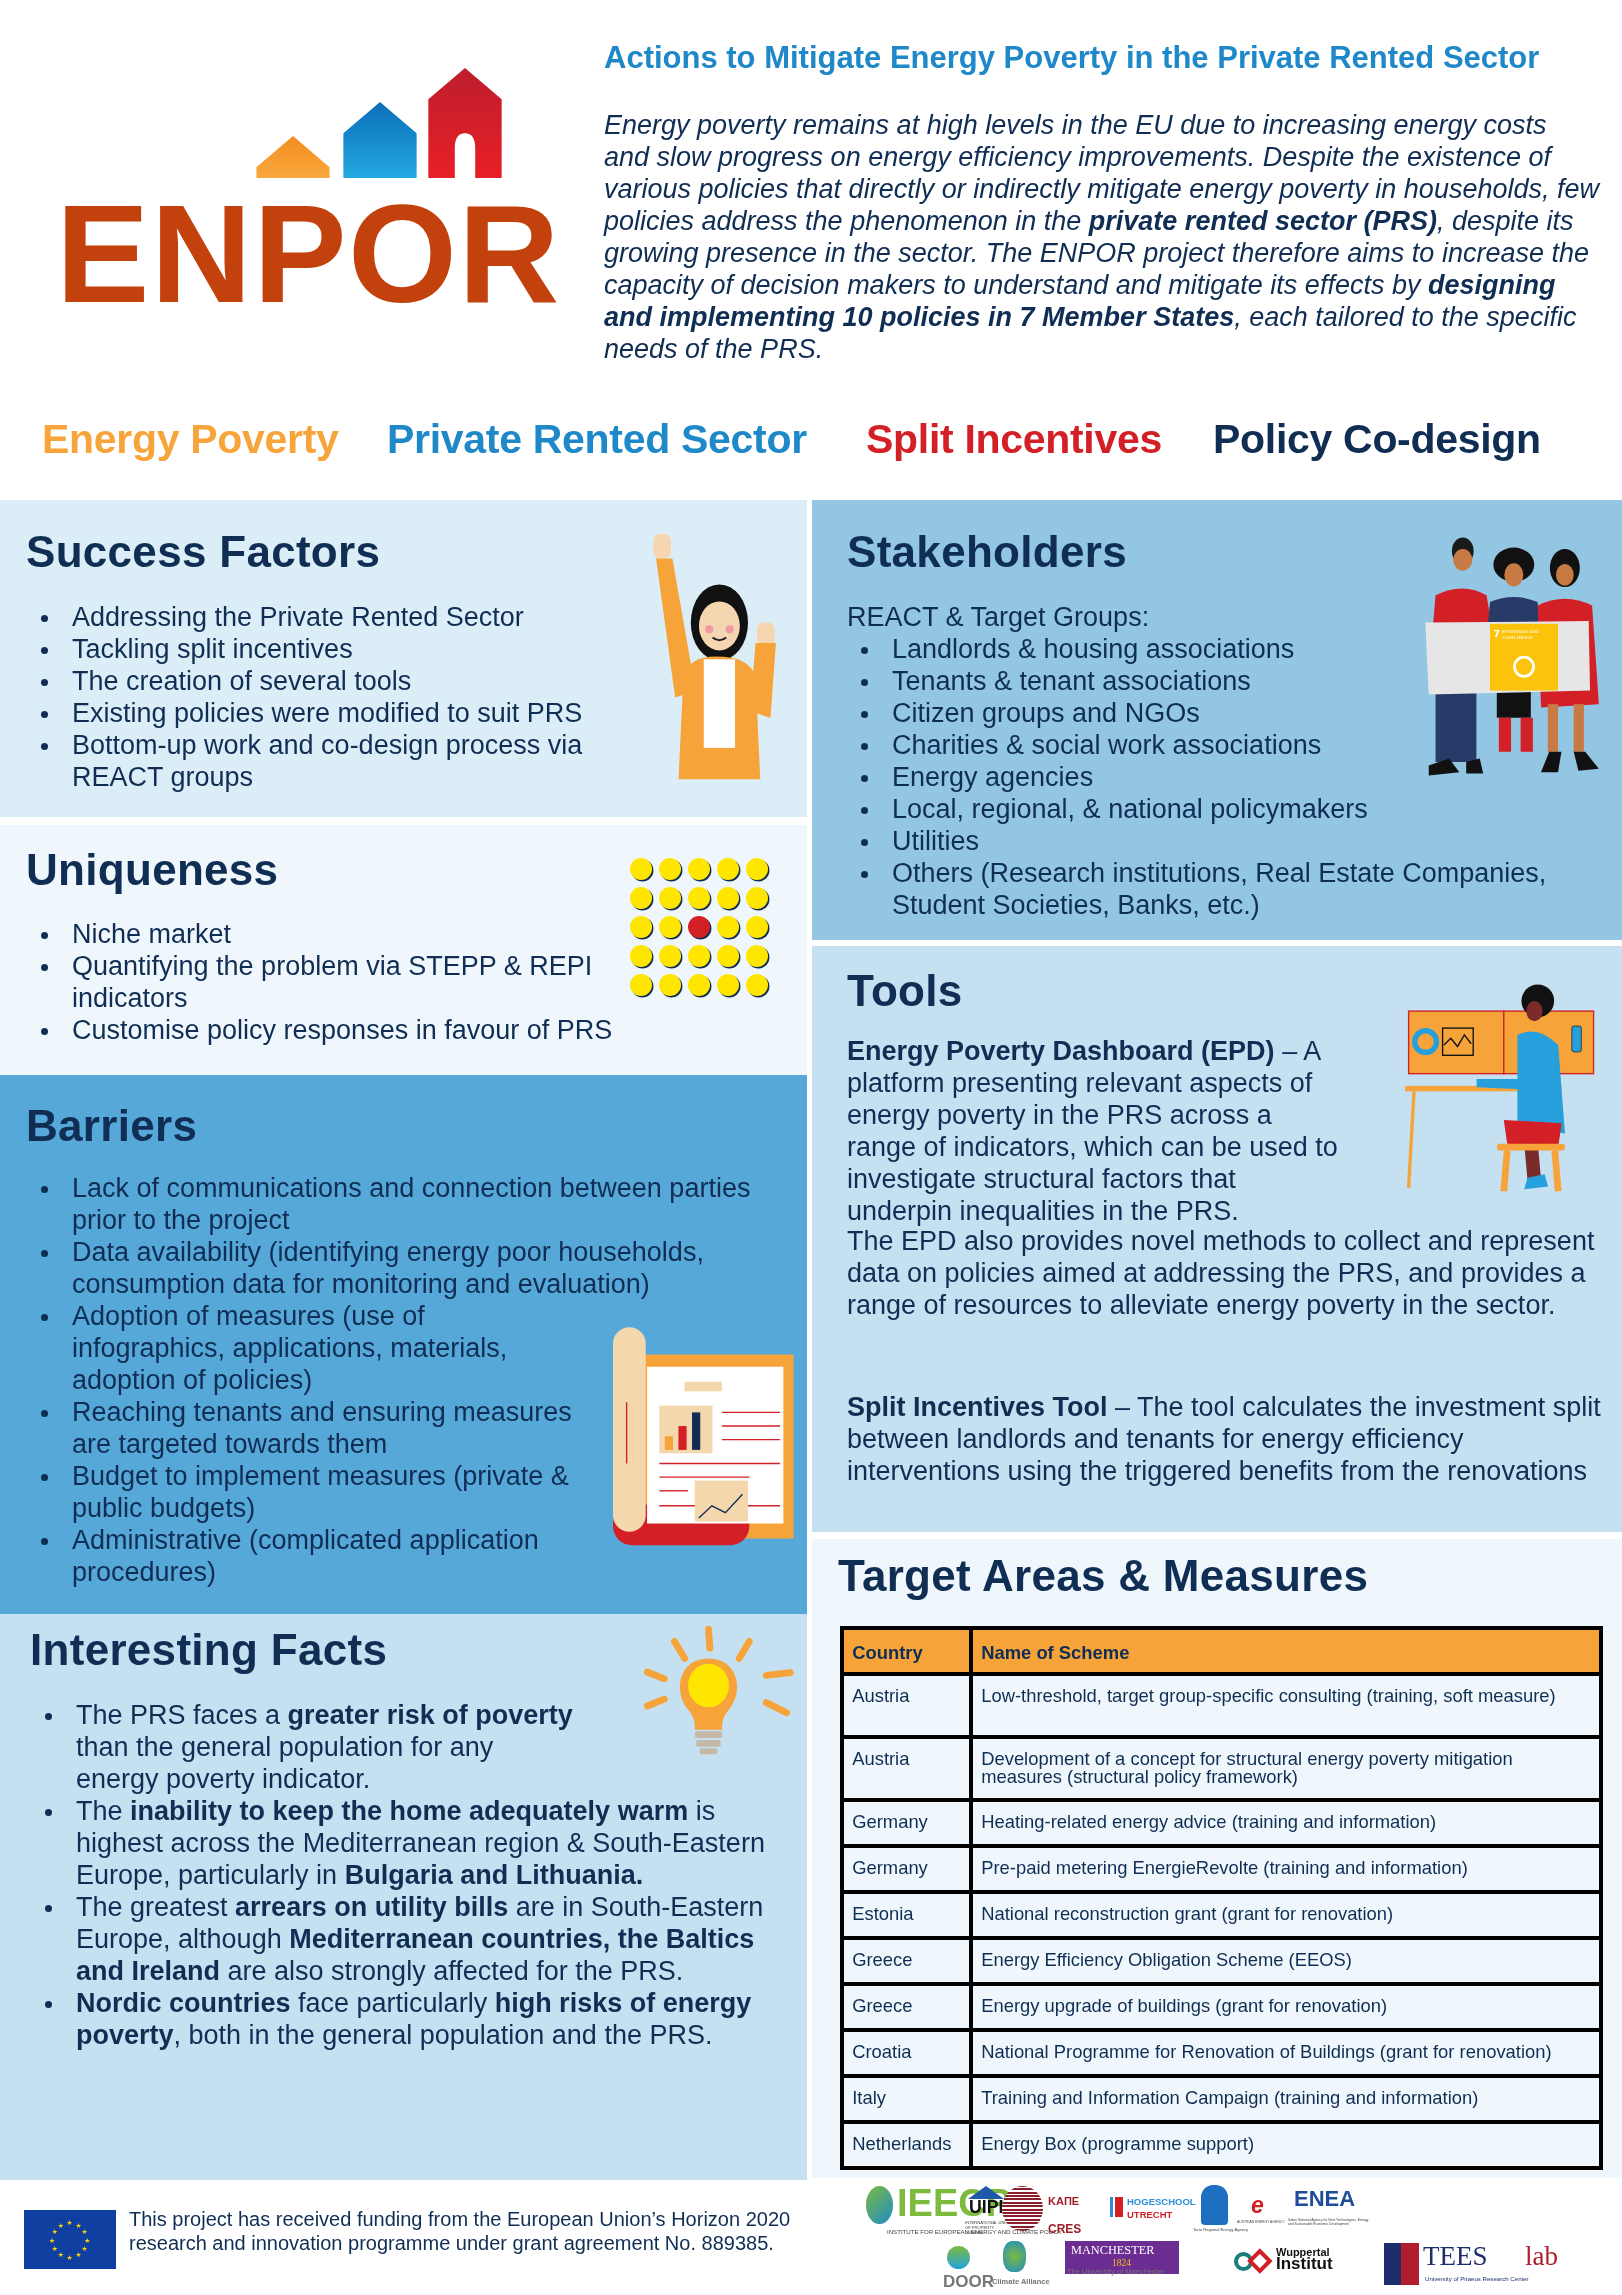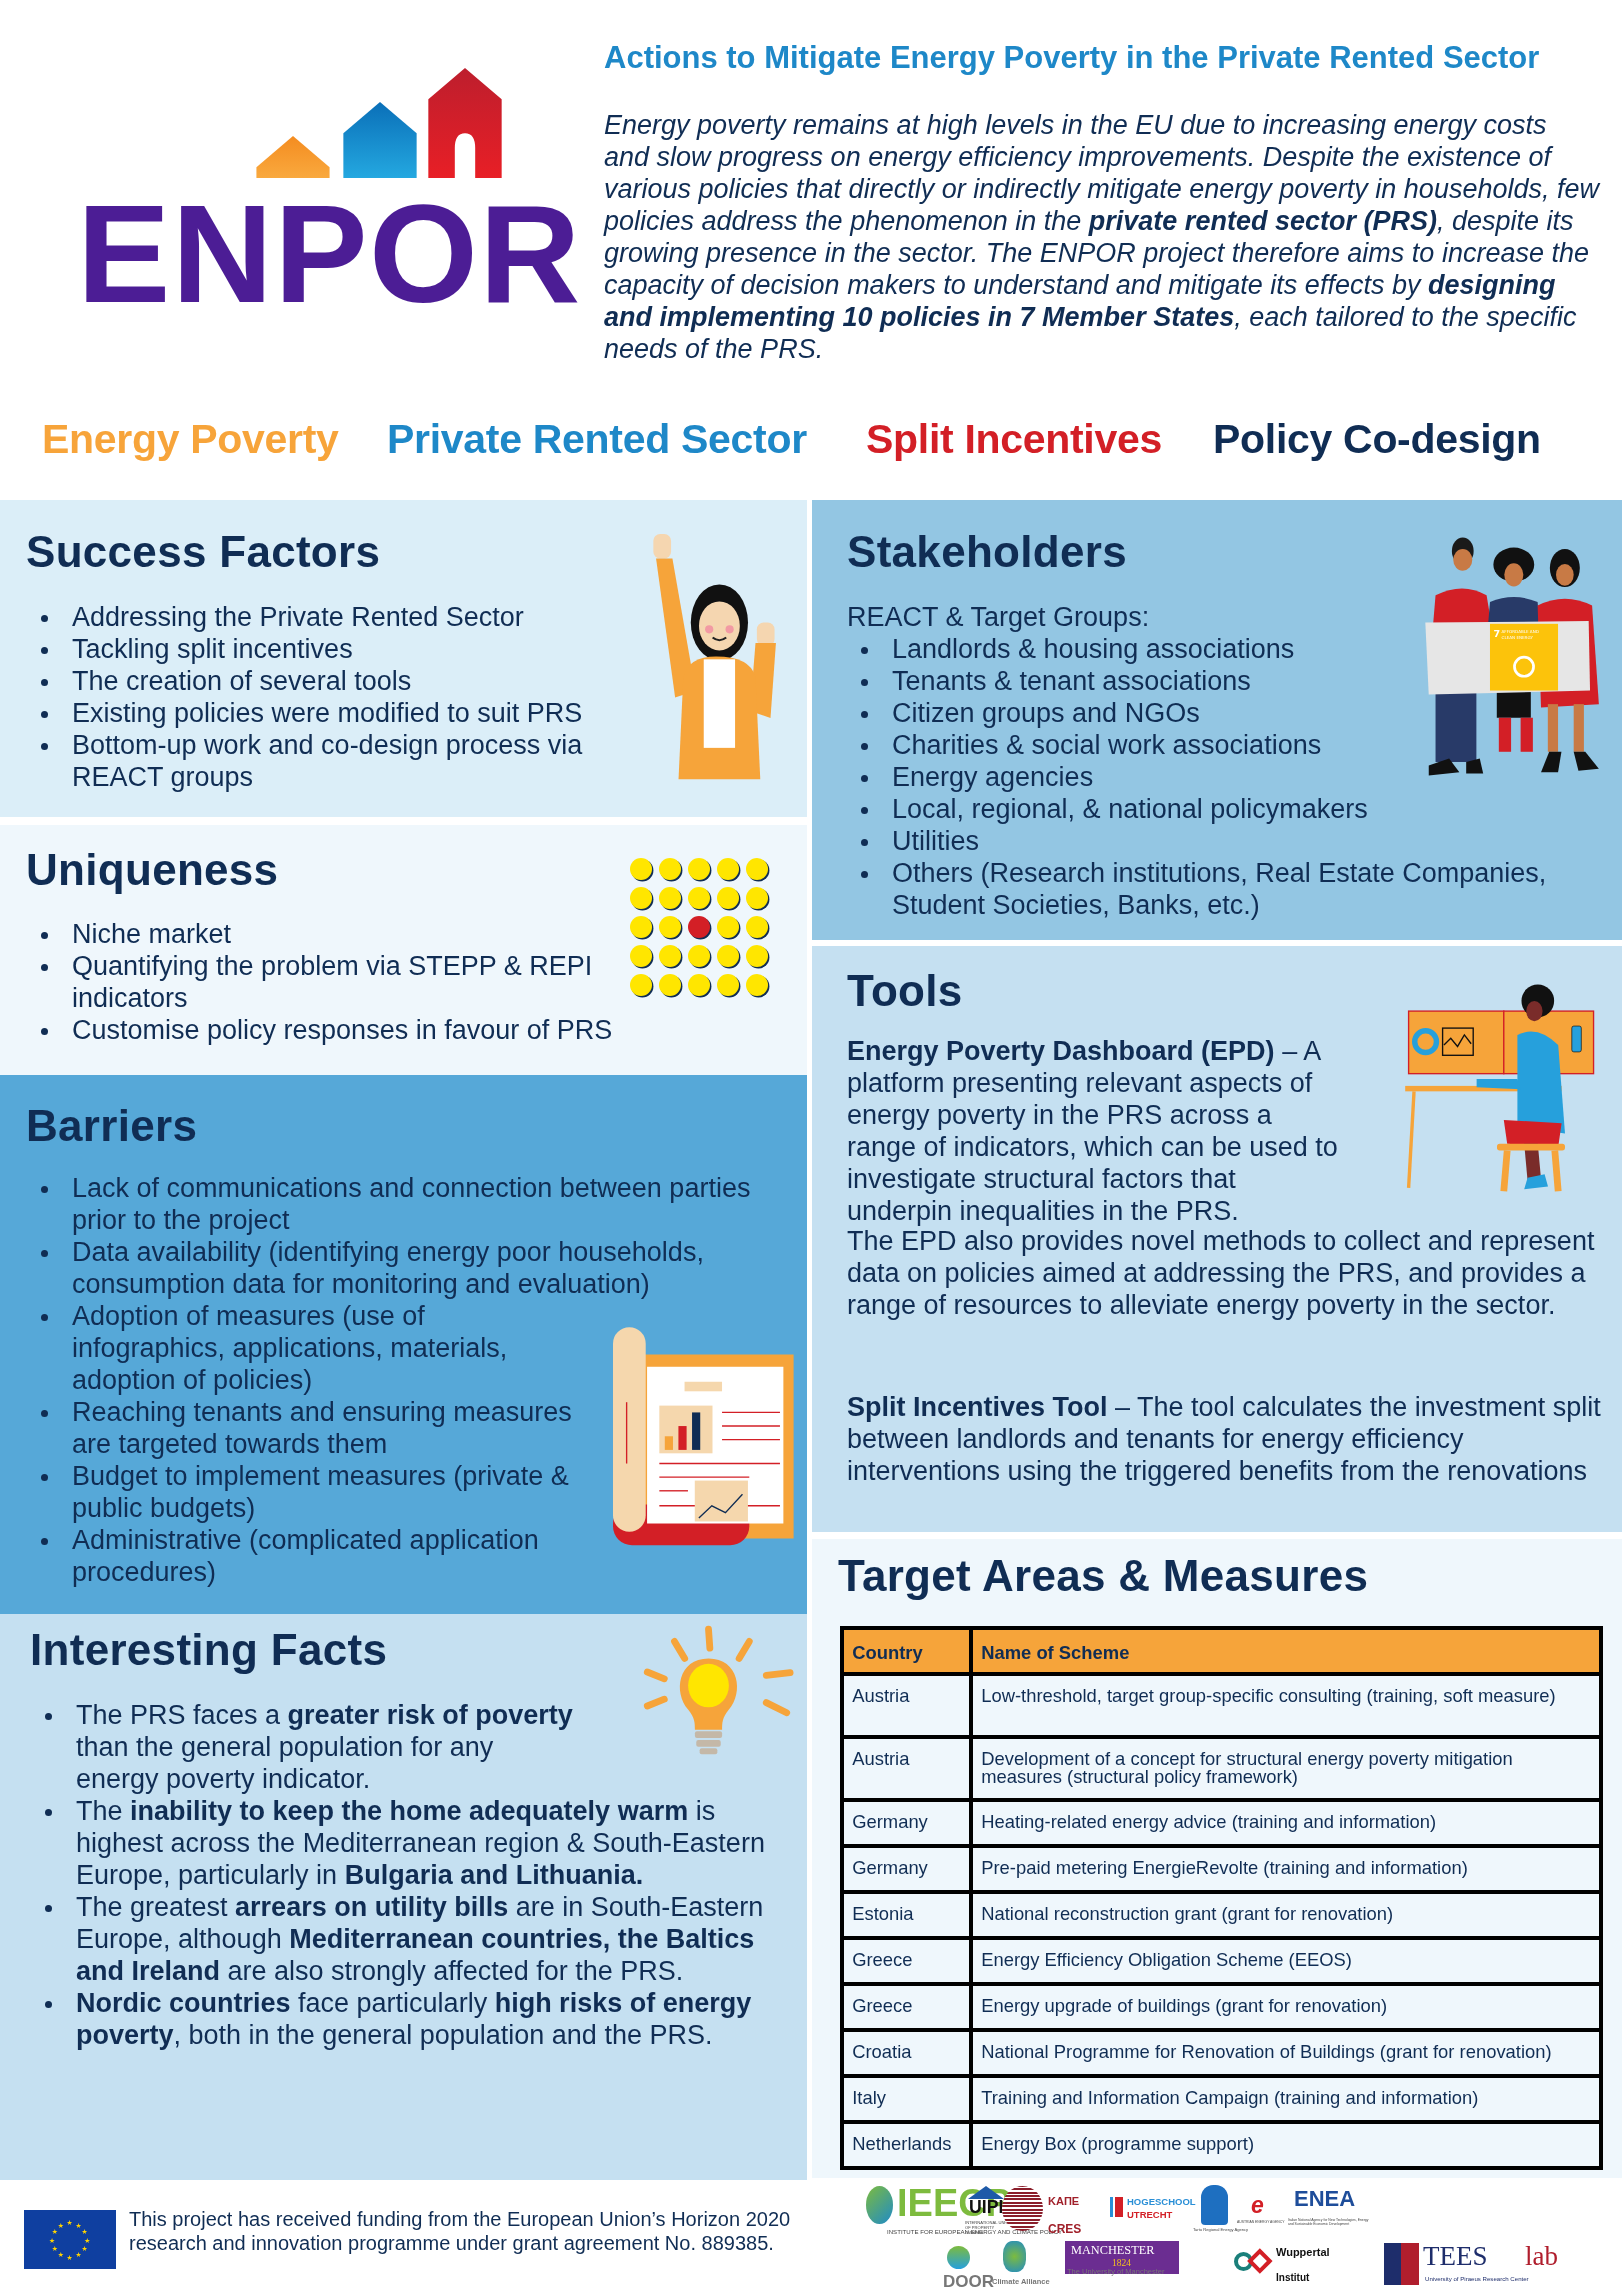--- a/index.html
+++ b/index.html
@@ -2,21 +2,21 @@
 <html style="font-size:11px"><head>
 <meta charset="utf-8">
 <style>
   * { box-sizing: border-box; margin: 0; padding: 0; }
   html, body { width: 1623px; height: 2295px; background: #ffffff; overflow: hidden; }
   body { position: relative; font-family: "DejaVu Sans", "Liberation Sans", sans-serif; color: #102d54; }
   .abs { position: absolute; }
 
   
   .logo { left: 55px; top: 75px; width: 504px; height: 239px; }
-  .logo-word { position: absolute; left: 22px; top: 109px; font-family: "Liberation Sans", sans-serif; font-weight: 700; font-size: 140px; letter-spacing: 1.4px; color: #4c1d95; line-height: 1; }
+  .logo-word { position: absolute; left: 1px; top: 109px; font-family: "Liberation Sans", sans-serif; font-weight: 700; font-size: 140px; letter-spacing: 1.4px; color: #c2410c; line-height: 1; }
   .house { position: absolute; }
   .title { left: 604px; top: 40px; font-family: "Liberation Sans", sans-serif; font-weight: 700; font-size: 31px; color: #1e88c8; white-space: nowrap; }
   .intro { left: 604px; top: 109px; width: 995px; font-family: "Liberation Sans", sans-serif; font-style: italic; font-size: 27px; line-height: 32px; color: #102d54; }
   .intro b { font-weight: 700; }
 
   .keywords { left: 0; top: 416px; width: 1623px; height: 55px; font-family: "Liberation Sans", sans-serif; font-weight: 700; font-size: 41px; }
   .kw { position: absolute; top: 0; white-space: nowrap; letter-spacing: -0.3px; }
 
   
   .panel { position: absolute; overflow: hidden; }
@@ -388,20 +388,20 @@
   <span class="partner" style="left:140px;top:99px;font-size:7.5px;color:#777">Climate Alliance</span>
 
   <div class="abs" style="left:213px;top:63px;width:114px;height:33px;background:#6b2d91"></div>
   <span class="partner" style="left:219px;top:65px;font-size:12.3px;font-weight:400;color:#fff;font-family:'Liberation Serif',serif">MANCHESTER</span>
   <span class="partner" style="left:260px;top:80px;font-size:9.5px;font-weight:400;color:#f5c020;font-family:'Liberation Serif',serif">1824</span>
   <span class="partner-sub" style="left:215px;top:89px;font-size:7.5px;color:#777">The University of Manchester</span>
 
   <div class="abs" style="left:382px;top:74px;width:19px;height:19px;border:4.8px solid #1a7f7a;border-radius:50%"></div>
   <div class="abs" style="left:399px;top:74px;width:17.7px;height:17.7px;border:4.8px solid #d31f26;transform:rotate(45deg)"></div>
   <span class="partner" style="left:424px;top:68px;font-size:11px;color:#111">Wuppertal</span>
-  <span class="partner" style="left:424px;top:94px;font-size:10px;color:#111">Institut</span>
+  <span class="partner" style="left:424px;top:76px;font-size:17px;color:#111">Institut</span>
 
   <div class="abs" style="left:532px;top:65px;width:35px;height:42px;background:linear-gradient(90deg,#1e2d6b 50%,#b01e2d 50%)"></div>
   <span class="partner" style="left:571px;top:63px;font-size:27px;font-weight:400;color:#1e2d6b;font-family:'Liberation Serif',serif">TEES</span>
   <span class="partner" style="left:673px;top:63px;font-size:27px;font-weight:400;color:#b01e2d;font-family:'Liberation Serif',serif">lab</span>
   <span class="partner-sub" style="left:573px;top:97px;font-size:6.1px;color:#1e2d6b">University of Piraeus Research Center</span>
 </div>
 
 
 </body></html>

